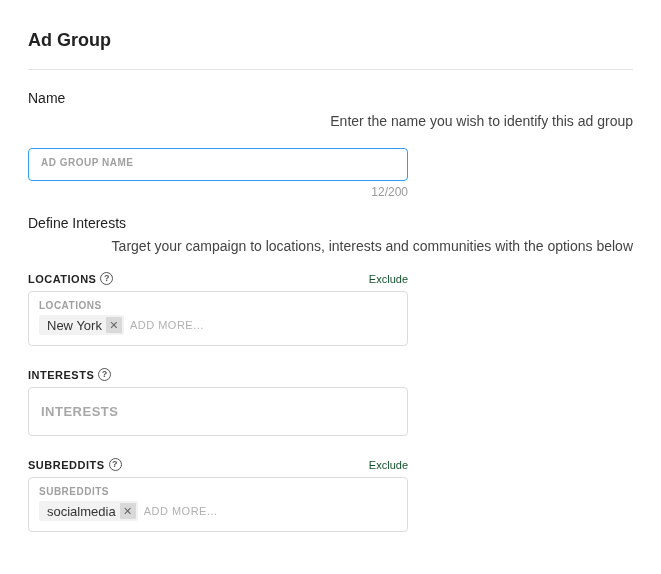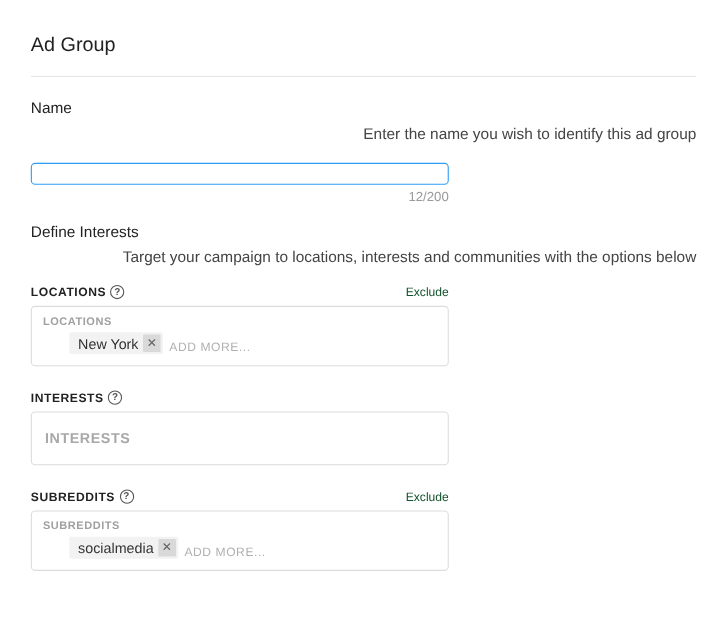--- a/index.html
+++ b/index.html
@@ -10,21 +10,21 @@
     body {
       font-family: -apple-system, BlinkMacSystemFont, "Segoe UI", Helvetica, Arial, sans-serif;
       background: #fff;
       width: 661px;
       height: 574px;
       padding: 30px 28px;
       color: #222;
     }
     .page-title {
       font-size: 18px;
-      font-weight: 400;
+      font-weight: 700;
       color: #222;
       margin-bottom: 18px;
     }
     hr.divider {
       border: none;
       border-top: 1px solid #e5e5e5;
       margin-bottom: 20px;
     }
     .section-title {
       font-size: 14px;
@@ -118,24 +118,23 @@
     .tag-input .inner-label {
       font-size: 10px;
       font-weight: 600;
       letter-spacing: 0.5px;
       color: #a0a0a0;
       text-transform: uppercase;
       margin-bottom: 4px;
     }
     .tag-row {
       display: flex;
-      align-items: flex-end;
+      align-items: center;
       flex-wrap: wrap;
       gap: 6px;
-      margin-left: 24px;
     }
     .tag {
       display: inline-flex;
       align-items: center;
       gap: 4px;
       background: #f2f2f2;
       padding: 2px 2px 2px 8px;
       border-radius: 2px;
       font-size: 13px;
       color: #333;
@@ -174,20 +173,21 @@
 </head>
 <body>
 
 <div class="page-title">Ad Group</div>
 <hr class="divider">
 
 <div class="section-title">Name</div>
 <div class="section-desc">Enter the name you wish to identify this ad group</div>
 
 <div class="name-field">
+  <div class="floating-label">Ad Group Name</div>
 </div>
 <div class="char-count">12/200</div>
 
 <div class="section-title">Define Interests</div>
 <div class="section-desc">Target your campaign to locations, interests and communities with the options below</div>
 
 <div class="field-group">
   <div class="field-header">
     <div class="field-label">
       <span>Locations</span>

